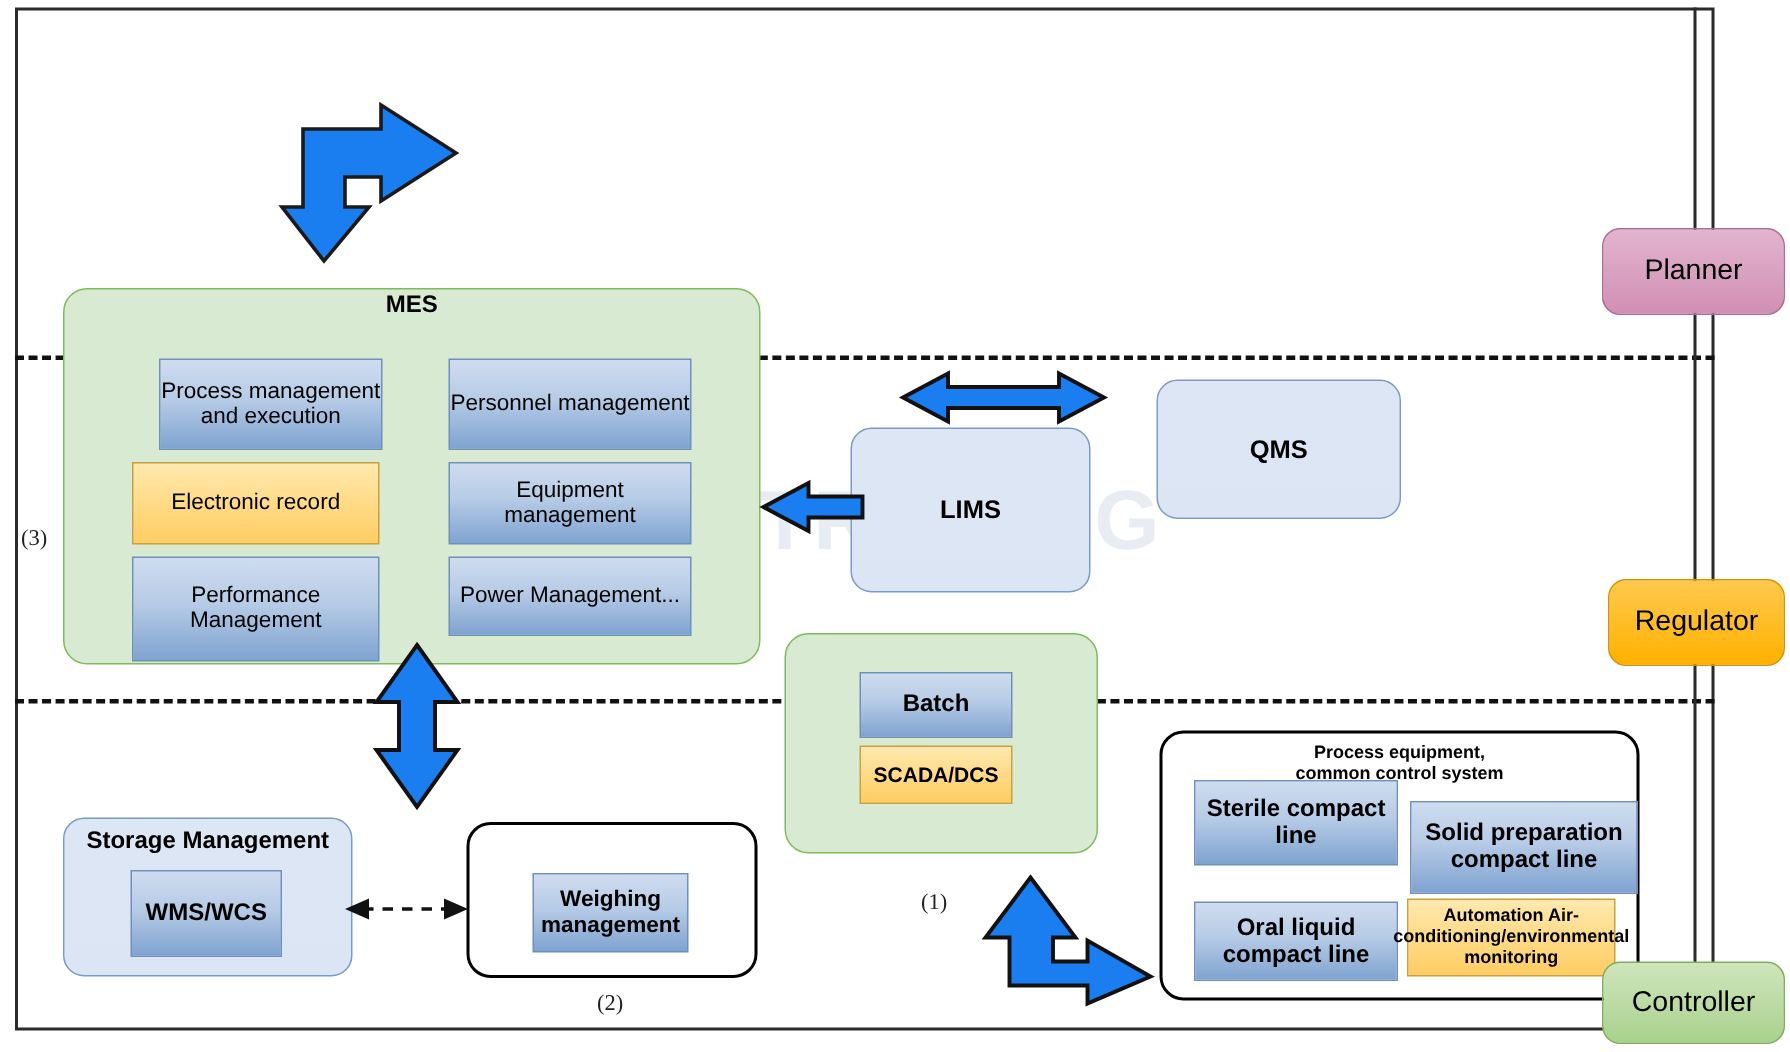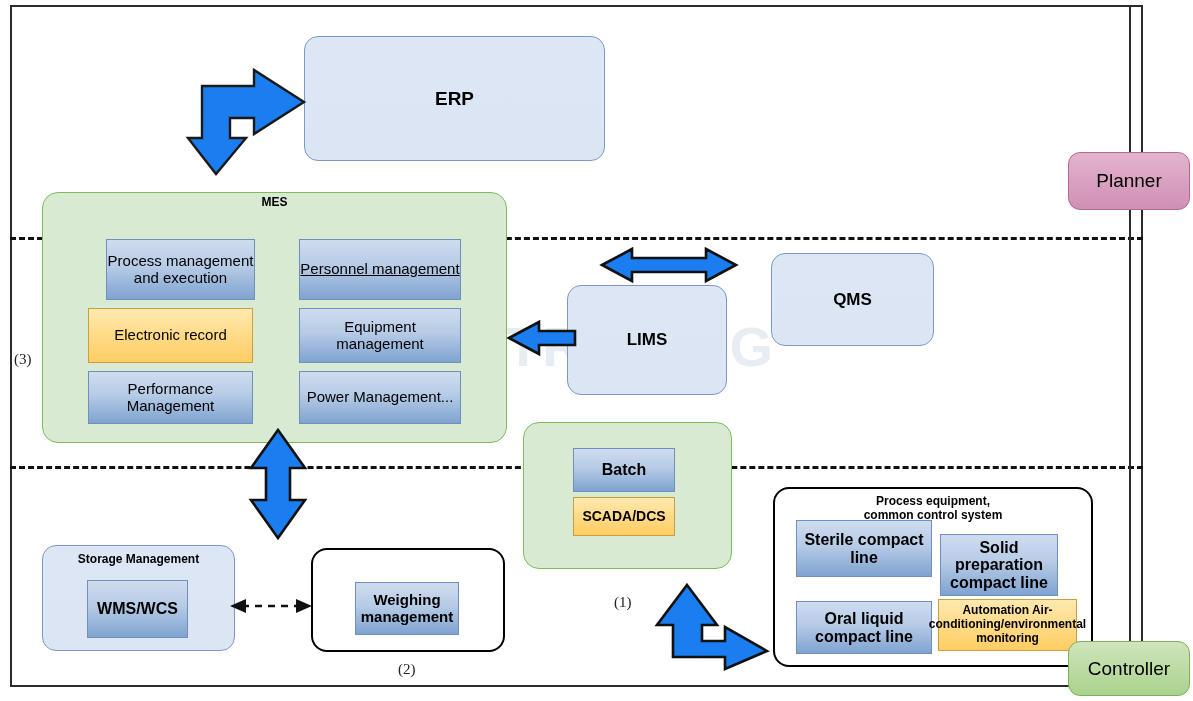--- a/index.html
+++ b/index.html
@@ -39,21 +39,21 @@
   .blue-rect{background:linear-gradient(to bottom,#cfdcef 0%,#b6cbe6 45%,#7fa3d0 100%);
     border:1px solid #6f90bb;color:#000;font-size:15px;line-height:1.12;}
 
   .blue-rect-b{background:linear-gradient(to bottom,#cfdcef 0%,#b6cbe6 45%,#7fa3d0 100%);
     border:1px solid #6f90bb;color:#000;font-size:16px;font-weight:bold;line-height:1.1;}
 
   .gold-rect{background:linear-gradient(to bottom,#ffe9b0 0%,#ffd983 55%,#ffcd63 100%);
     border:1px solid #c9a13c;color:#000;font-size:15px;line-height:1.12;}
 
   
-  .sec-title{position:absolute;font-weight:bold;font-size:12px;color:#000;
+  .sec-title{position:absolute;font-weight:bold;font-size:16px;color:#000;
     text-align:center;}
 
   
   .chip{position:absolute;box-sizing:border-box;border-radius:12px;
     display:flex;align-items:center;justify-content:center;
     font-size:19px;color:#000;}
   .chip.planner{background:linear-gradient(to bottom,#e3b4ce,#d08fb4);
     border:1.4px solid #b06a93;}
   .chip.regulator{background:linear-gradient(to bottom,#ffc come,#ffb400);
     background:linear-gradient(to bottom,#ffc94d,#ffb100);border:1.4px solid #d79400;}
@@ -79,44 +79,41 @@
 
   <div class="watermark">
     <svg width="110" height="90" viewBox="0 0 110 90">
       <polygon points="10,60 45,20 80,60 66,60 45,36 24,60" fill="#9fb8d8"></polygon>
       <polygon points="20,82 52,44 86,82 72,82 52,58 34,82" fill="#b9cde4"></polygon>
       <rect x="0" y="34" width="16" height="46" fill="#a9c0dc"></rect>
     </svg>
     <div class="wm-text">TRUKING</div>
   </div>
 
-  <div class="box blue-round" style="left:304px;top:36px;width:301px;height:125px;">
-    <span>ERP</span>
-  </div>
 
   <svg style="left:188px;top:66px;" width="122" height="110">
     <polygon points="6,18 58,18 58,2 108,34 58,66 58,50 34,50 34,70 50,70 20,106 -8,70 6,70" transform="translate(8,2)" fill="#1a7df0" stroke="#1a1a1a" stroke-width="2.4" stroke-linejoin="miter"></polygon>
   </svg>
 
   <div class="box green-round" style="left:42px;top:192px;width:465px;height:251px;display:block;"></div>
   <div class="sec-title" style="left:42px;top:195px;width:465px;">MES</div>
 
   <div class="box blue-rect" style="left:106px;top:239px;width:149px;height:61px;text-align:center;">
     <span>Process management and execution</span>
   </div>
-  <div class="box blue-rect" style="left:299px;top:239px;width:162px;height:61px;text-decoration:underline;">
+  <div class="box blue-rect" style="left:299px;top:239px;width:162px;height:61px;">
     <span>Personnel management</span>
   </div>
   <div class="box gold-rect" style="left:88px;top:308px;width:165px;height:55px;">
     <span>Electronic record</span>
   </div>
   <div class="box blue-rect" style="left:299px;top:308px;width:162px;height:55px;justify-content:flex-end;">
     <span>Equipment management</span>
   </div>
-  <div class="box blue-rect" style="left:88px;top:371px;width:165px;height:53px;">
+  <div class="box blue-rect" style="left:88px;top:371px;width:165px;height:70px;">
     <span>Performance Management</span>
   </div>
   <div class="box blue-rect" style="left:299px;top:371px;width:162px;height:53px;">
     <span>Power Management...</span>
   </div>
 
   <svg style="left:247px;top:428px;" width="64" height="112">
     <polygon points="31,2 58,40 43,40 43,72 58,72 31,110 4,72 19,72 19,40 4,40" fill="#1a7df0" stroke="#111" stroke-width="2.6" stroke-linejoin="miter"></polygon>
   </svg>
 
@@ -150,21 +147,21 @@
 
   <div class="box white-round" style="left:773px;top:487px;width:320px;height:180px;display:block;"></div>
   <div class="sec-title" style="left:778px;top:494px;width:310px;font-size:12px;line-height:1.2;">
     <span>Process equipment,</span><br>
     <span>common control system</span>
   </div>
 
   <div class="box blue-rect-b" style="left:796px;top:520px;width:136px;height:57px;">
     <span>Sterile compact line</span>
   </div>
-  <div class="box blue-rect-b" style="left:940px;top:534px;width:118px;height:62px;">
+  <div class="box blue-rect-b" style="left:940px;top:534px;width:152px;height:62px;">
     <span>Solid preparation compact line</span>
   </div>
   <div class="box blue-rect-b" style="left:796px;top:601px;width:136px;height:53px;">
     <span>Oral liquid compact line</span>
   </div>
   <div class="box gold-rect" style="left:938px;top:599px;width:139px;height:52px;font-size:12px;font-weight:bold;line-height:1.15;">
     <span>Automation Air-conditioning/environmental monitoring</span>
   </div>
 
   <div class="box blue-round" style="left:42px;top:545px;width:193px;height:106px;display:block;"></div>
@@ -182,20 +179,23 @@
   <div class="box white-round" style="left:311px;top:548px;width:194px;height:104px;display:block;"></div>
   <div class="box blue-rect-b" style="left:355px;top:582px;width:104px;height:53px;font-size:15px;">
     <span>Weighing management</span>
   </div>
 
   <div class="vline" style="left:1129px;top:5px;height:682px;"></div>
 
   <div class="chip planner" style="left:1068px;top:152px;width:122px;height:58px;">
     <span>Planner</span>
   </div>
+  <div class="chip regulator" style="left:1072px;top:386px;width:118px;height:58px;">
+    <span>Regulator</span>
+  </div>
   <div class="chip controller" style="left:1068px;top:641px;width:122px;height:55px;">
     <span>Controller</span>
   </div>
 
   <div class="tag" style="left:14px;top:351px;">(3)</div>
   <div class="tag" style="left:614px;top:594px;">(1)</div>
   <div class="tag" style="left:398px;top:661px;">(2)</div>
 
 </div>
 

